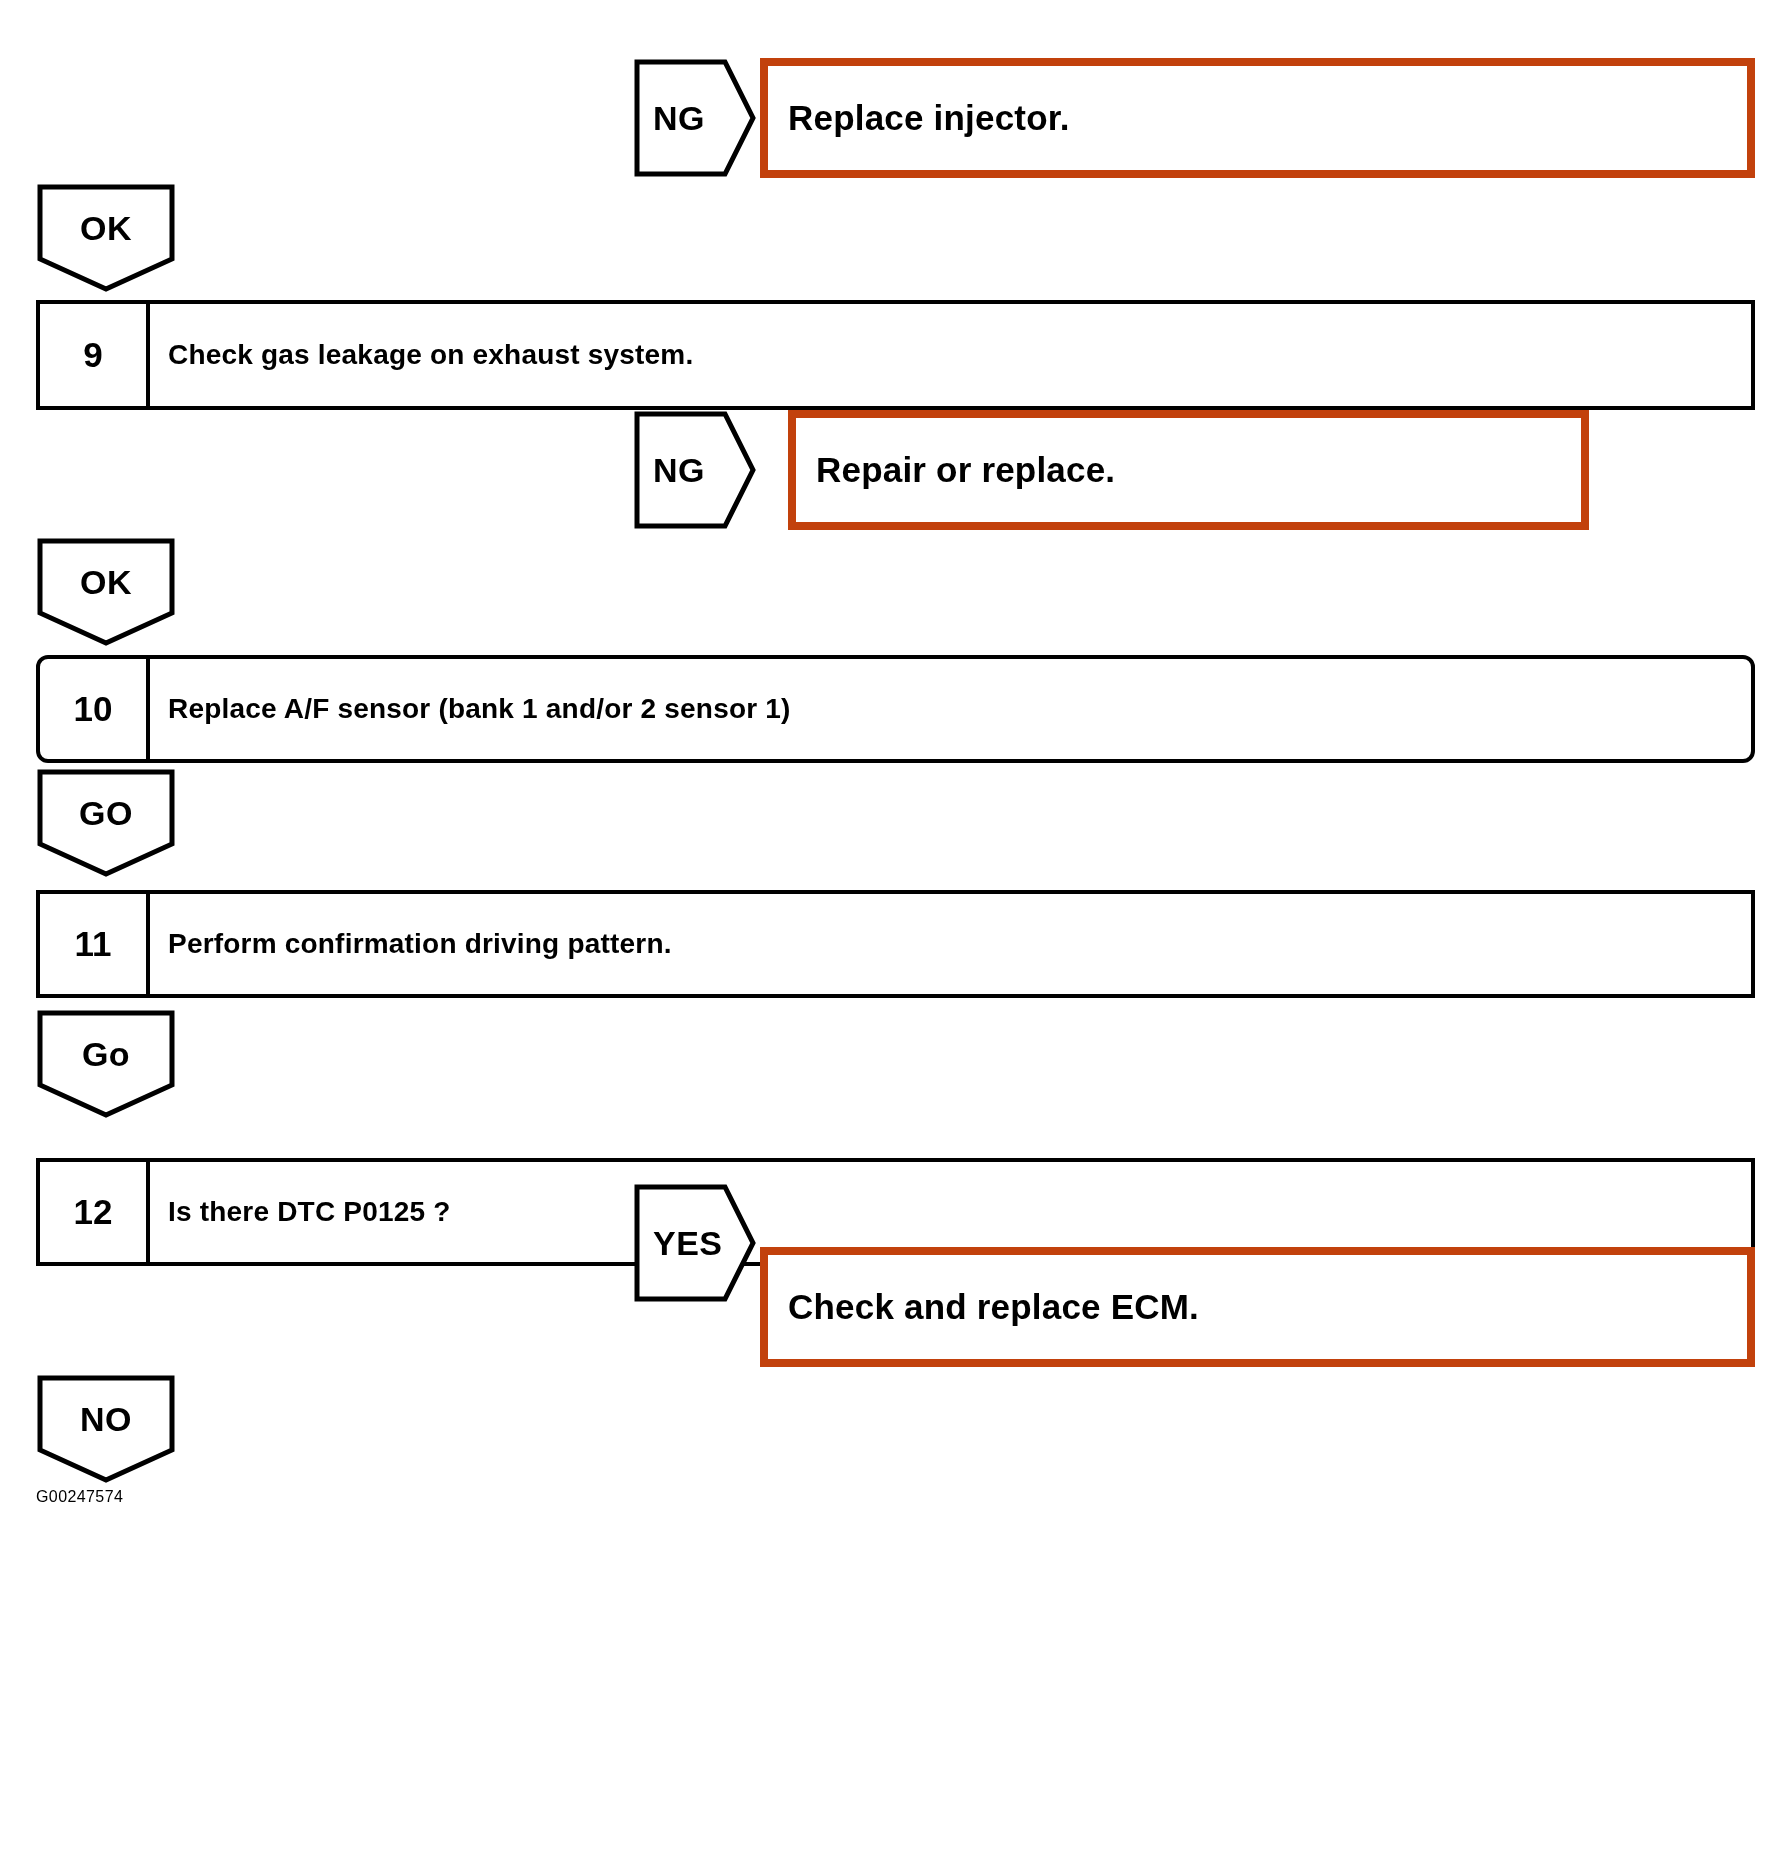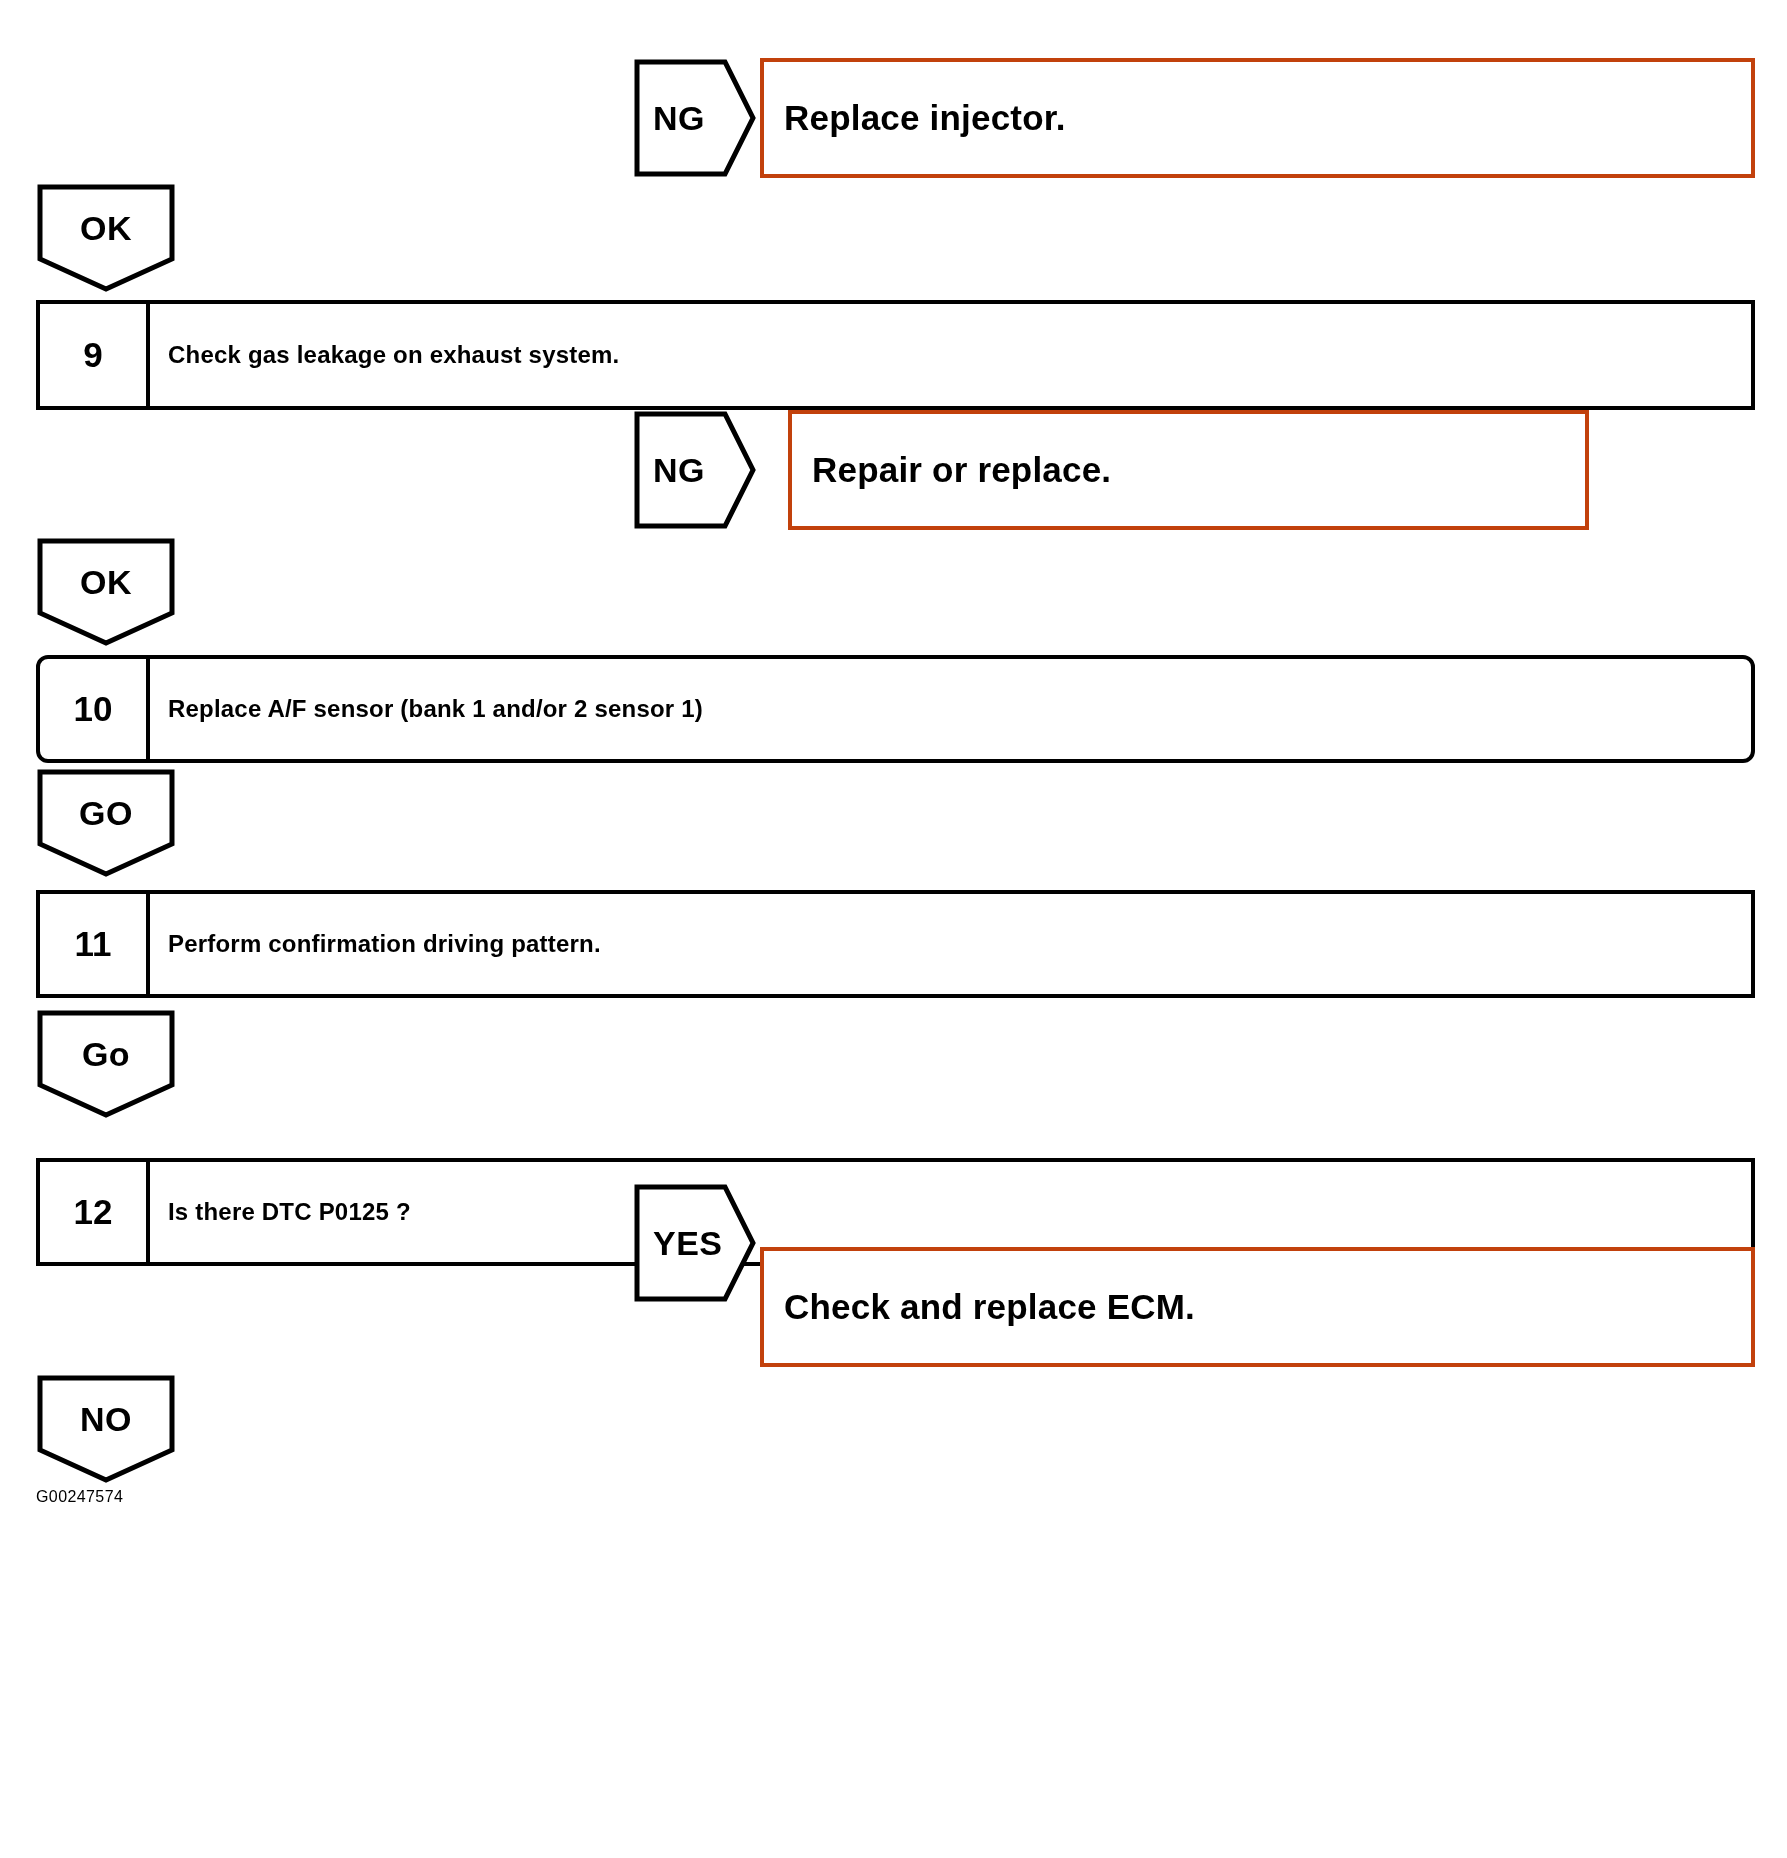--- a/index.html
+++ b/index.html
@@ -37,30 +37,30 @@
     display: flex;
     align-items: center;
     justify-content: center;
     font-size: 35px;
     font-weight: bold;
     letter-spacing: 0px;
   }
   .step-text {
     flex: 1 1 auto;
     padding-left: 18px;
-    font-size: 24px;
+    font-size: 28px;
     font-weight: bold;
     letter-spacing: 0.2px;
     white-space: nowrap;
   }
 
   
   .result-box {
     position: absolute;
-    border: 4px solid #c2410c;
+    border: 8px solid #c2410c;
     background: #fff;
     box-sizing: border-box;
     display: flex;
     align-items: center;
   }
   .result-text {
     padding-left: 20px;
     font-size: 35px;
     font-weight: bold;
     letter-spacing: 0.2px;

